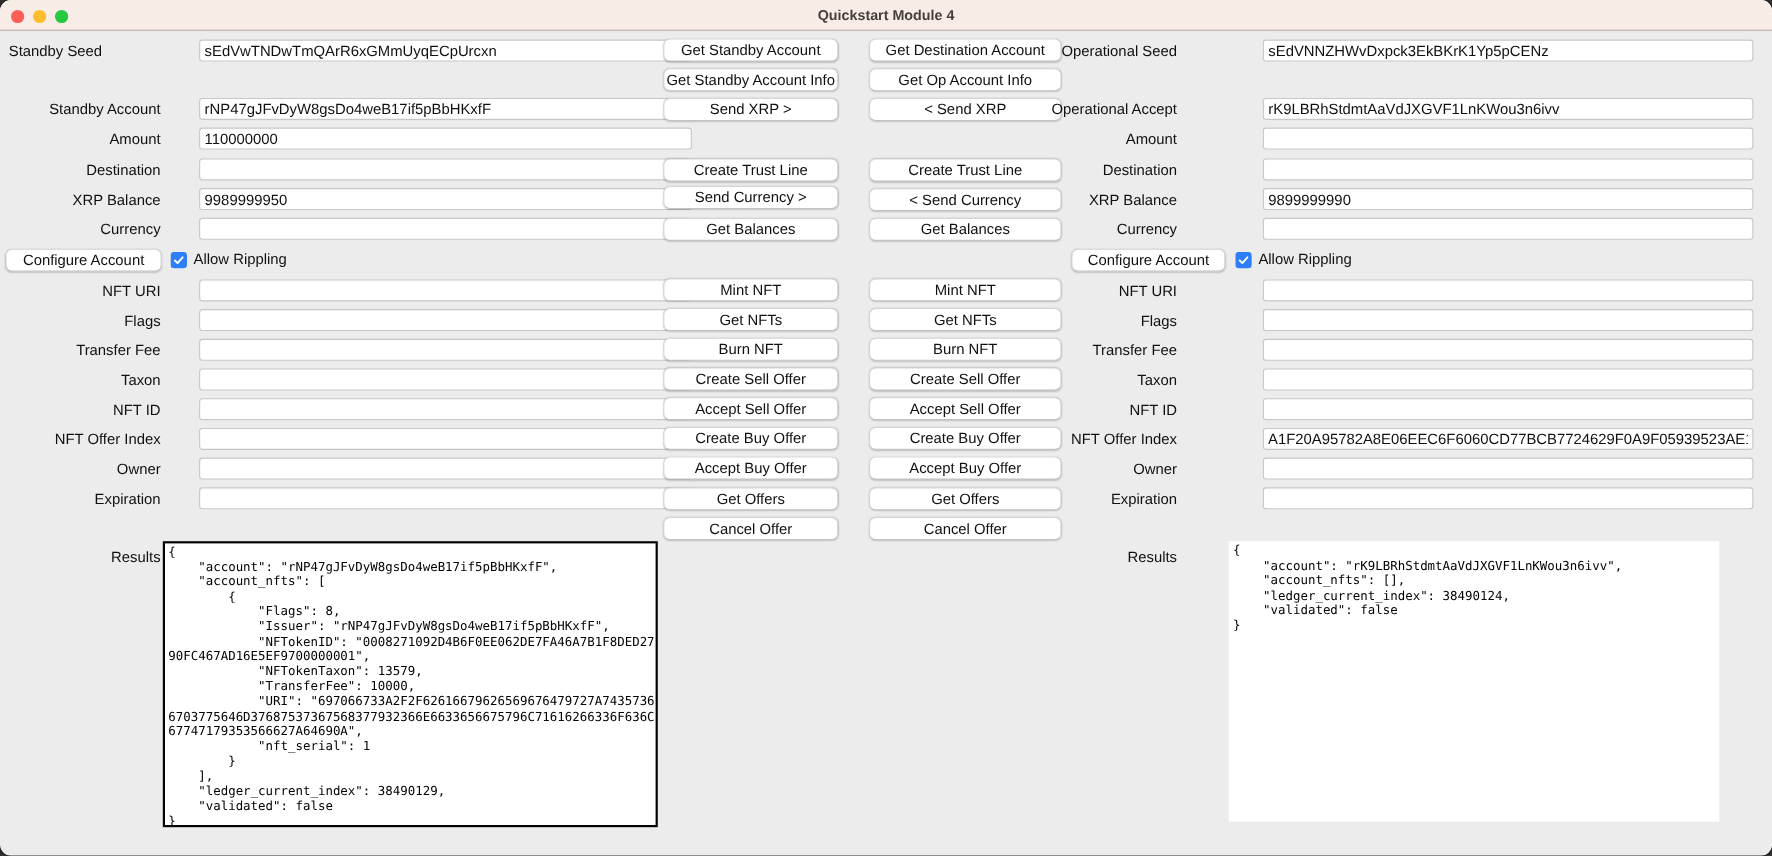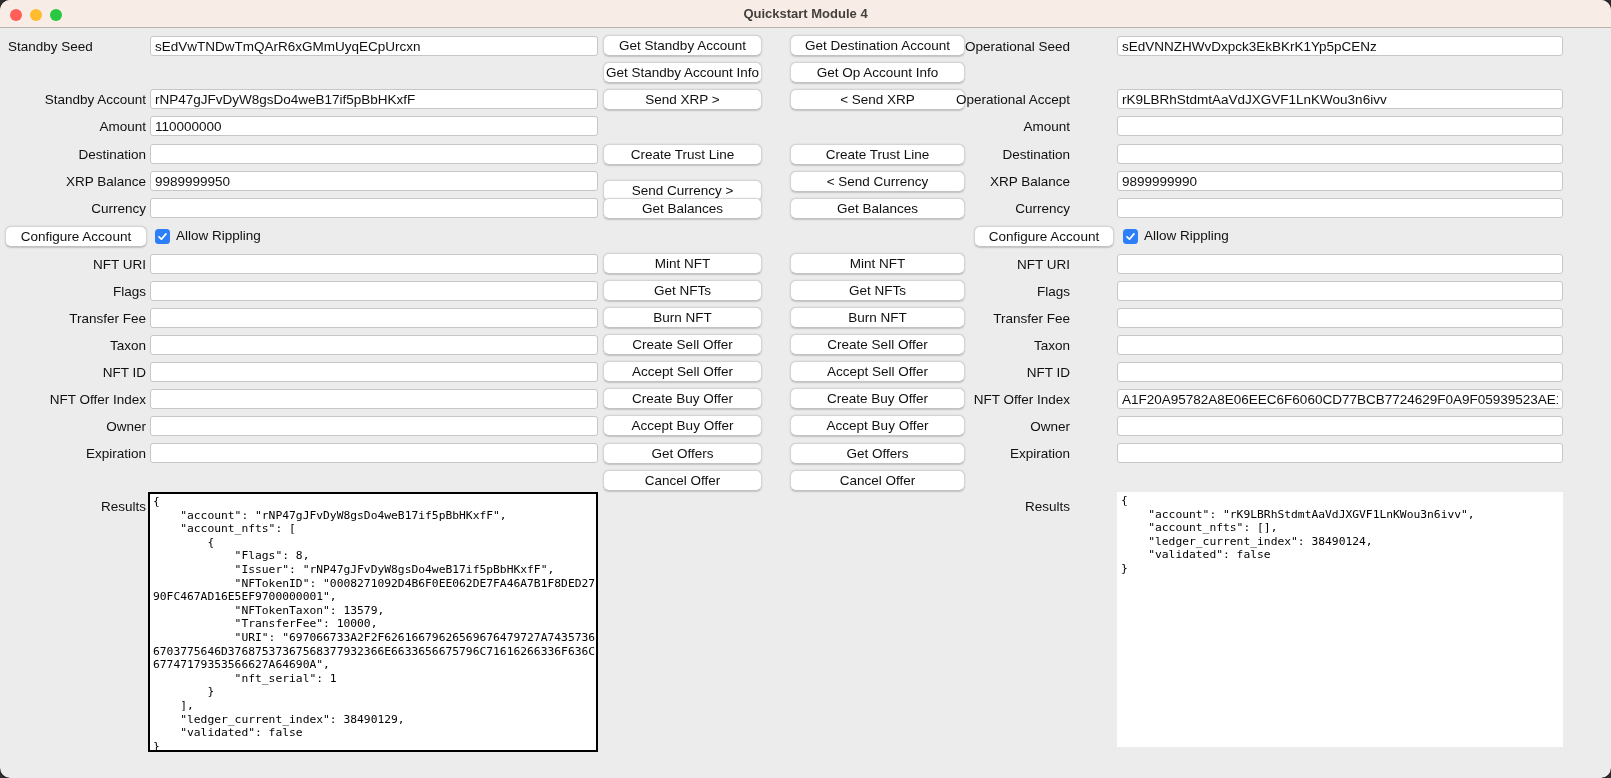--- a/index.html
+++ b/index.html
@@ -23,21 +23,21 @@
   .tl.zm{left:50px;background:#28c840;}
 
   .lbl{position:absolute;height:20px;line-height:20px;font-size:13.5px;color:#101010;white-space:nowrap;}
   .lbl-l{left:0;width:146px;text-align:right;}
   .lbl-l.first{text-align:left;padding-left:8px;}
   .lbl-r{left:900px;width:170px;text-align:right;}
 
   .field{
     position:absolute;height:20px;background:#ffffff;border:1px solid #c7c7c7;
     border-radius:3px;font-family:"Liberation Sans",sans-serif;font-size:13.5px;
-    color:#101010;padding:0 4px;outline:none;
+    color:#101010;padding:0 4px;outline:none;margin-left:31px;
   }
   .f-l{left:150px;width:448px;}
   .f-r{left:1117px;width:446px;}
 
   .btn{
     position:absolute;height:21px;background:#ffffff;border:1px solid #d4d4d4;
     border-bottom-color:#c2c2c2;border-radius:6px;font-family:"Liberation Sans",sans-serif;
     font-size:13.5px;color:#101010;text-align:center;line-height:18px;
     box-shadow:0 .5px 1.5px rgba(0,0,0,.18);padding:0;
   }
@@ -127,21 +127,21 @@
         }
     ],
     "ledger_current_index": 38490129,
     "validated": false
 }</pre>
 
   <button class="btn bc1" style="top:35px">Get Standby Account</button>
   <button class="btn bc1" style="top:62px">Get Standby Account Info</button>
   <button class="btn bc1" style="top:89px">Send XRP &gt;</button>
   <button class="btn bc1" style="top:144px">Create Trust Line</button>
-  <button class="btn bc1" style="top:180px">Send Currency &gt;</button>
+  <button class="btn bc1" style="top:169px">Send Currency &gt;</button>
   <button class="btn bc1" style="top:198px">Get Balances</button>
   <button class="btn bc1" style="top:253px">Mint NFT</button>
   <button class="btn bc1" style="top:280px">Get NFTs</button>
   <button class="btn bc1" style="top:307px">Burn NFT</button>
   <button class="btn bc1" style="top:334px">Create Sell Offer</button>
   <button class="btn bc1" style="top:361px">Accept Sell Offer</button>
   <button class="btn bc1" style="top:388px">Create Buy Offer</button>
   <button class="btn bc1" style="top:415px">Accept Buy Offer</button>
   <button class="btn bc1" style="top:443px">Get Offers</button>
   <button class="btn bc1" style="top:470px">Cancel Offer</button>

